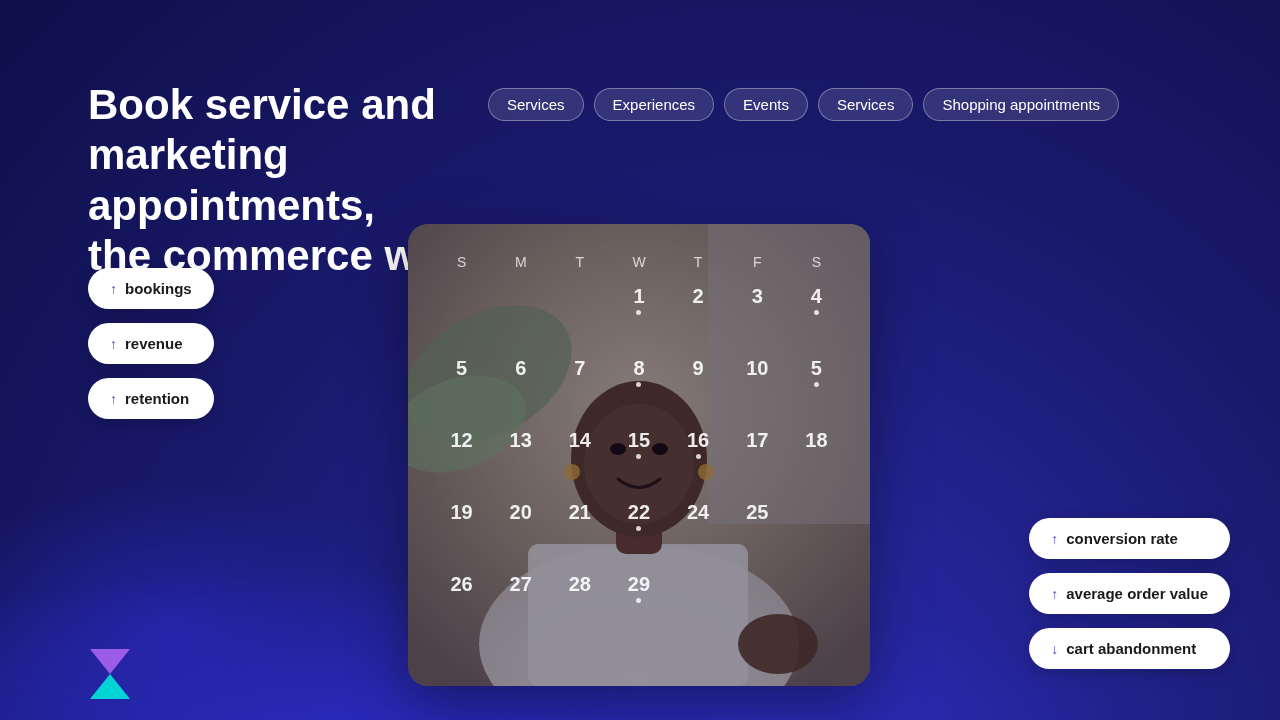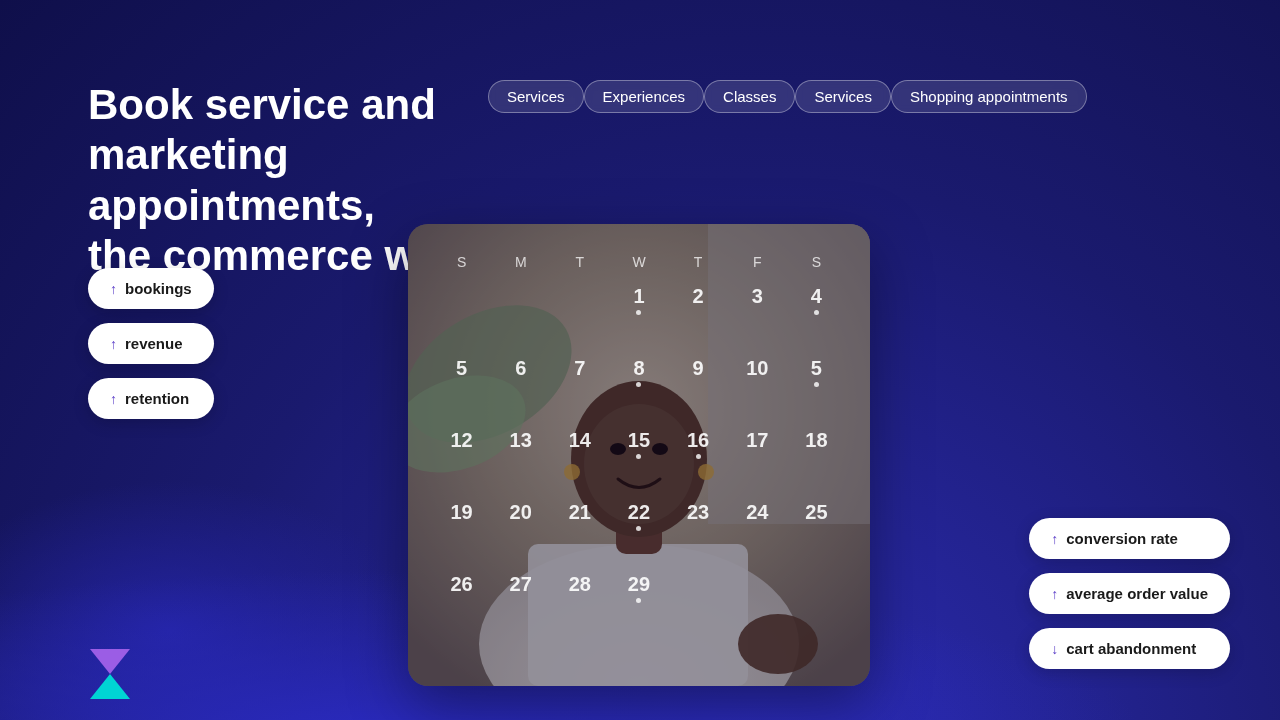--- a/index.html
+++ b/index.html
@@ -51,22 +51,23 @@
       font-size: 42px;
       font-weight: 800;
       color: #ffffff;
       line-height: 1.2;
       max-width: 460px;
     }
 
     .tags-row {
       display: flex;
       flex-wrap: wrap;
-      position: absolute;
-      top: 0;
+      gap: 10px;
+      position: absolute;
+      top: 8px;
       left: 400px;
       right: 0;
     }
 
     .tag {
       background: rgba(255,255,255,0.12);
       border: 1.5px solid rgba(255,255,255,0.35);
       color: #ffffff;
       border-radius: 50px;
       padding: 7px 18px;
@@ -231,21 +232,21 @@
 
   <div class="header">
     <h1 class="headline">
       <span>Book service and marketing appointments,</span><br>
       <span>the commerce way!</span>
     </h1>
     <div class="tags-row">
 
     <div class="tag">Services</div>
         <div class="tag">Experiences</div>
-        <div class="tag">Classes</div>
+        <div class="tag">Events</div>
         <div class="tag">Services</div>
         <div class="tag">Shopping appointments</div>
       </div>
   </div>
 
   <div class="left-metrics">
 
   <div class="metric-pill">
         <span class="arrow-up">↑</span>
         <span>bookings</span>
@@ -401,23 +402,20 @@
               <span class="cal-num">20</span>
             </div>
             <div class="cal-cell">
               <span class="cal-num">21</span>
             </div>
             <div class="cal-cell">
               <span class="cal-num">22</span>
               <div class="cal-dot"></div>
             </div>
             <div class="cal-cell">
-              <span class="cal-num">23</span>
-            </div>
-            <div class="cal-cell">
               <span class="cal-num">24</span>
             </div>
             <div class="cal-cell">
               <span class="cal-num">25</span>
             </div>
           </div>
           <div class="cal-week">
             <div class="cal-cell">
               <span class="cal-num">26</span>
             </div>

